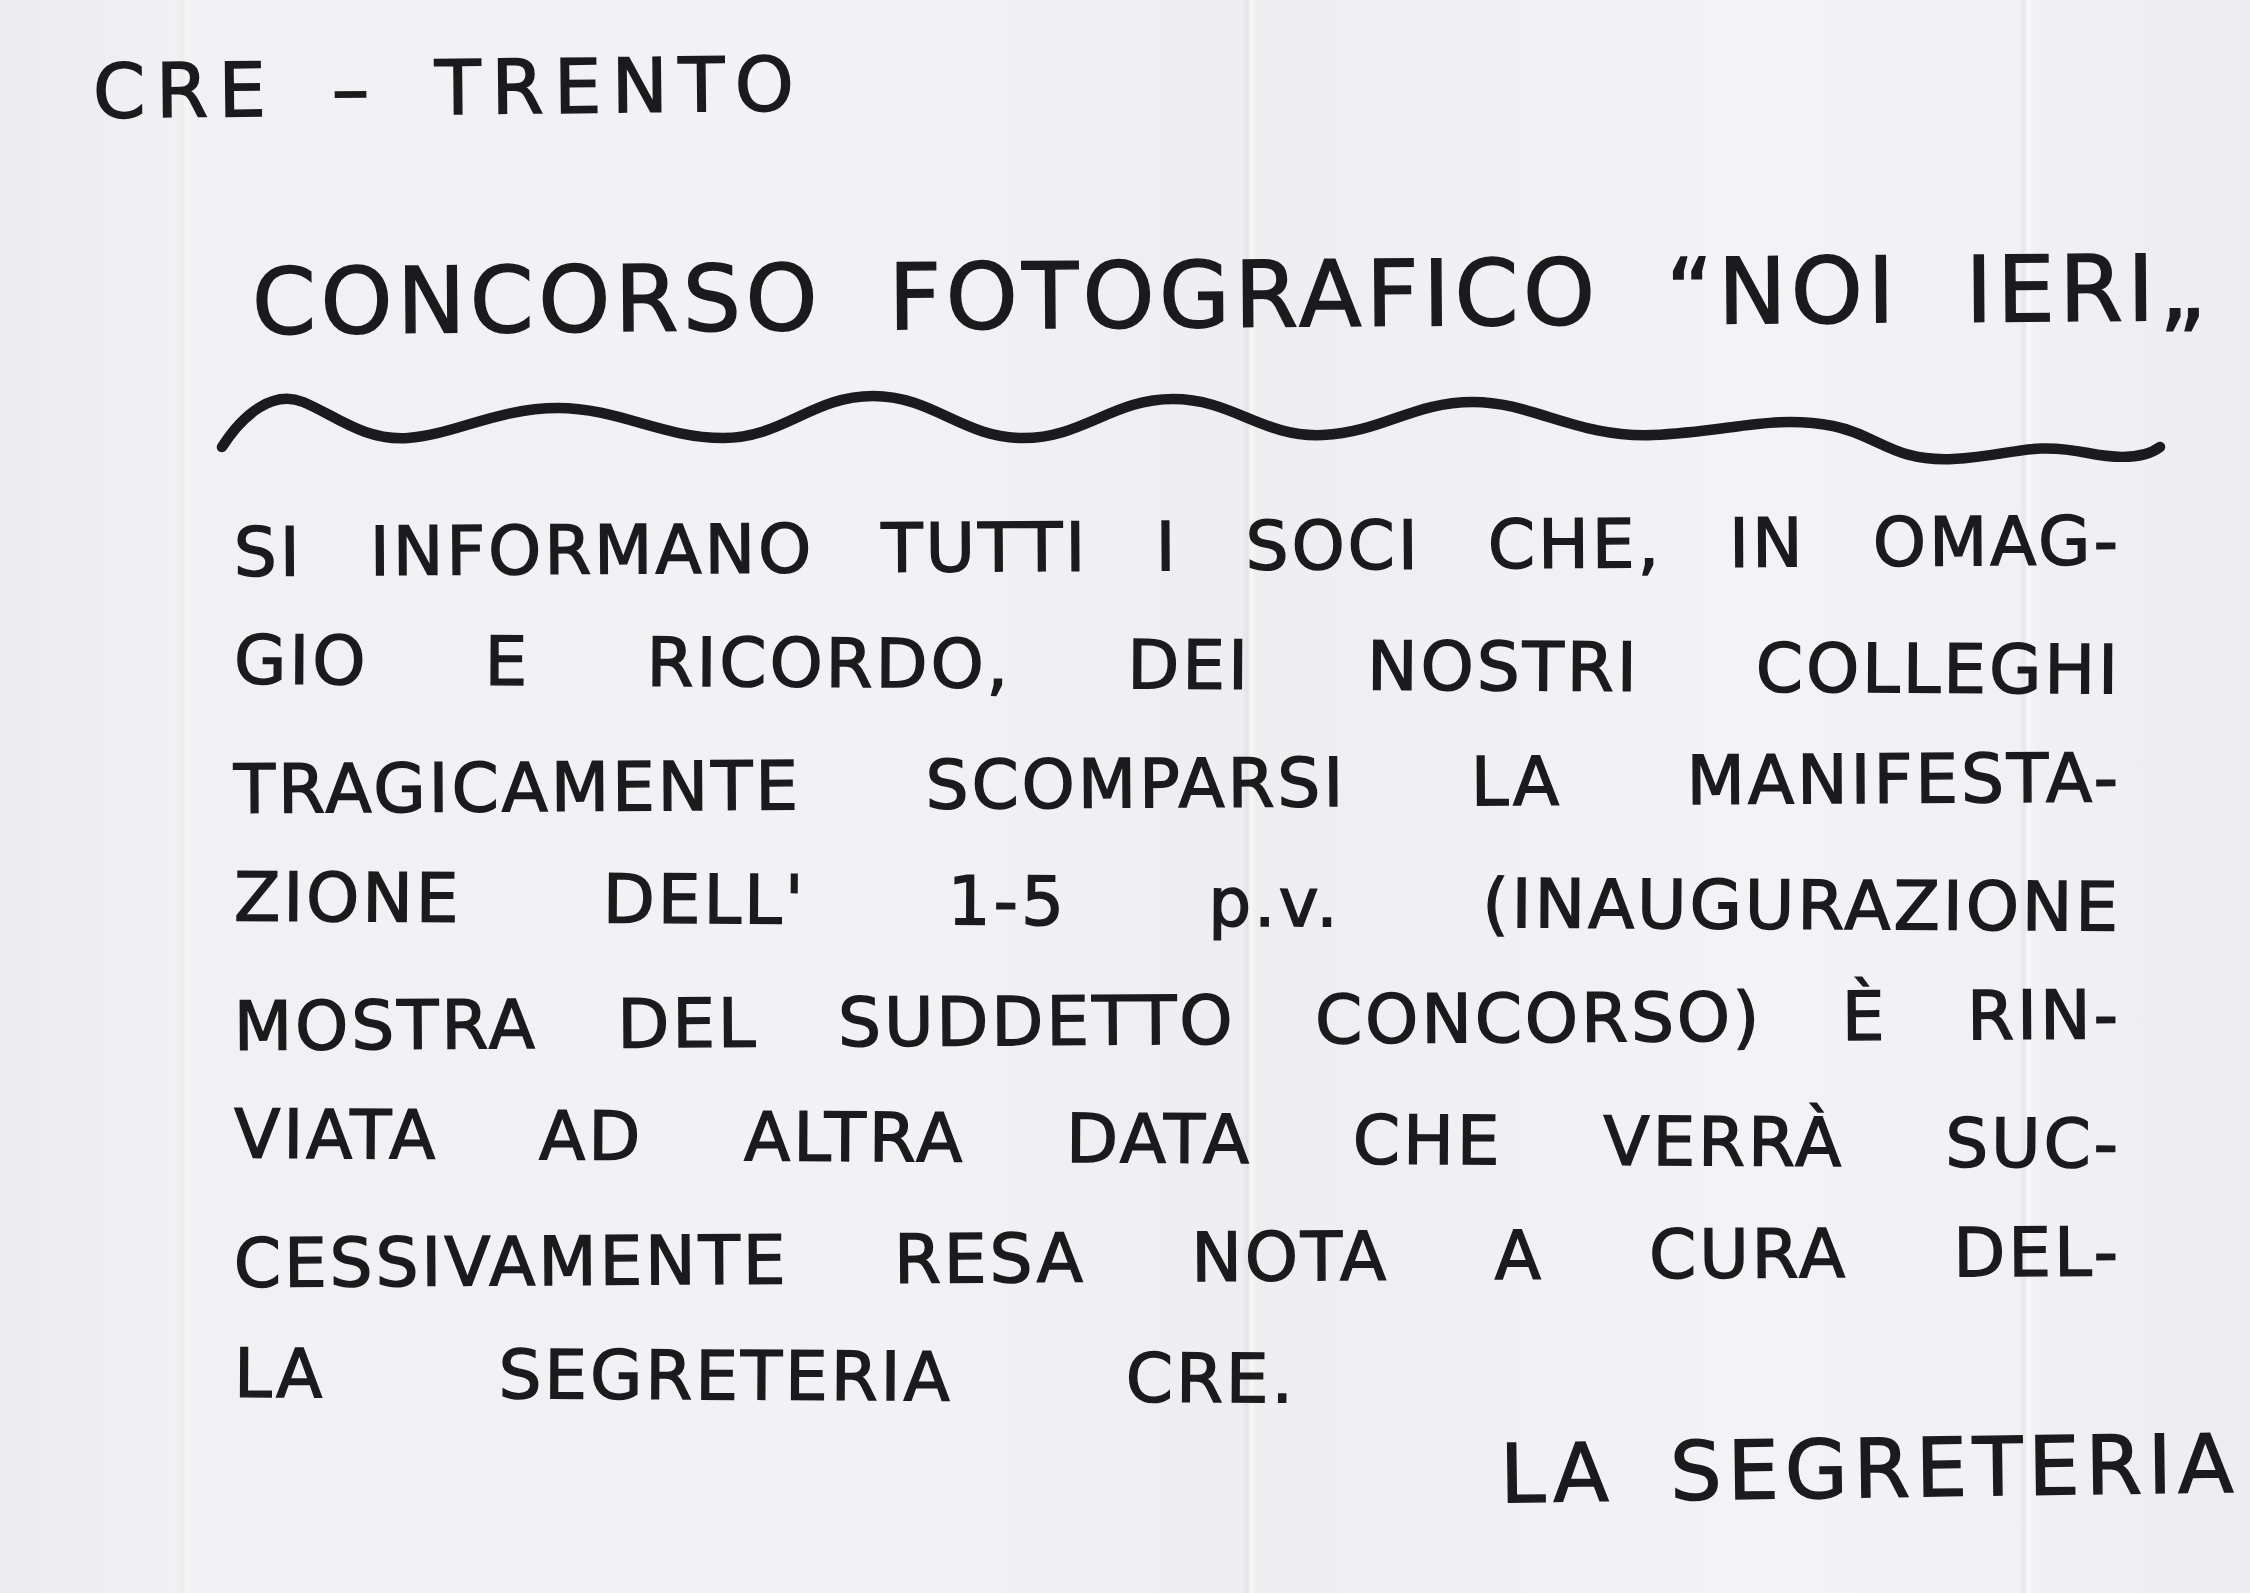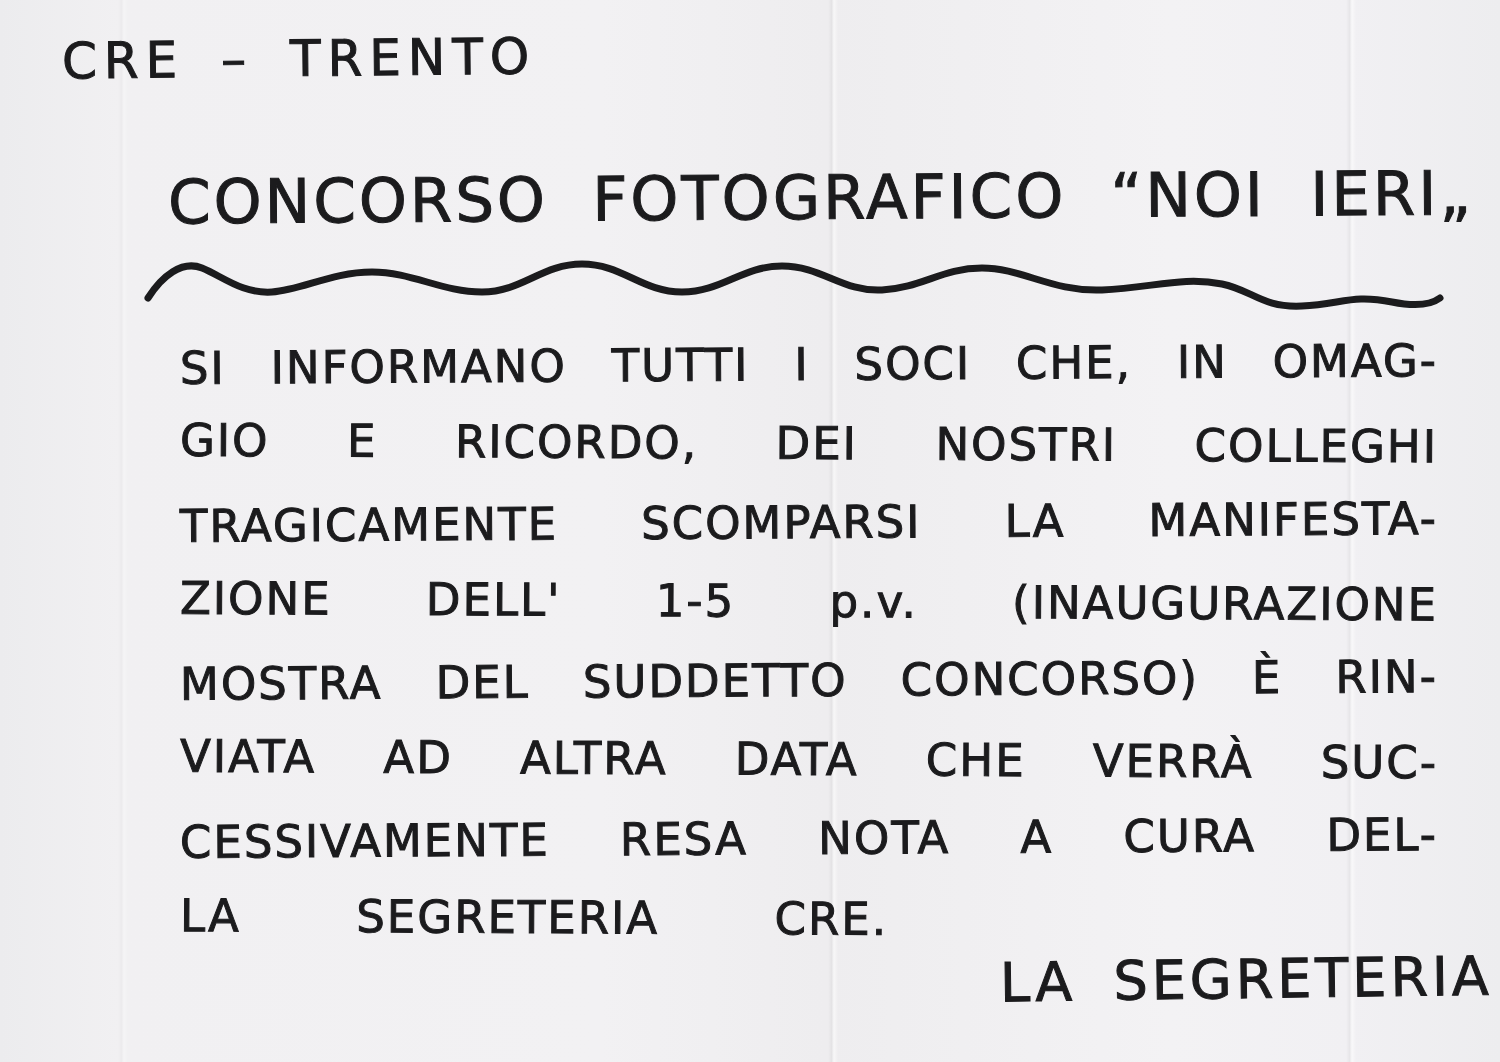--- a/index.html
+++ b/index.html
@@ -62,21 +62,21 @@
   .wave {
     position: absolute;
     left: 140px;
     top: 246px;
     width: 1305px;
     height: 80px;
   }
 
   .note-body {
     position: absolute;
-    left: 180px;
+    left: 156px;
     top: 334px;
     width: 1258px;
   }
   .bline {
     height: 79px;
     line-height: 62px;
     font-size: 45px;
     letter-spacing: 2px;
     text-align: justify;
     text-align-last: justify;

